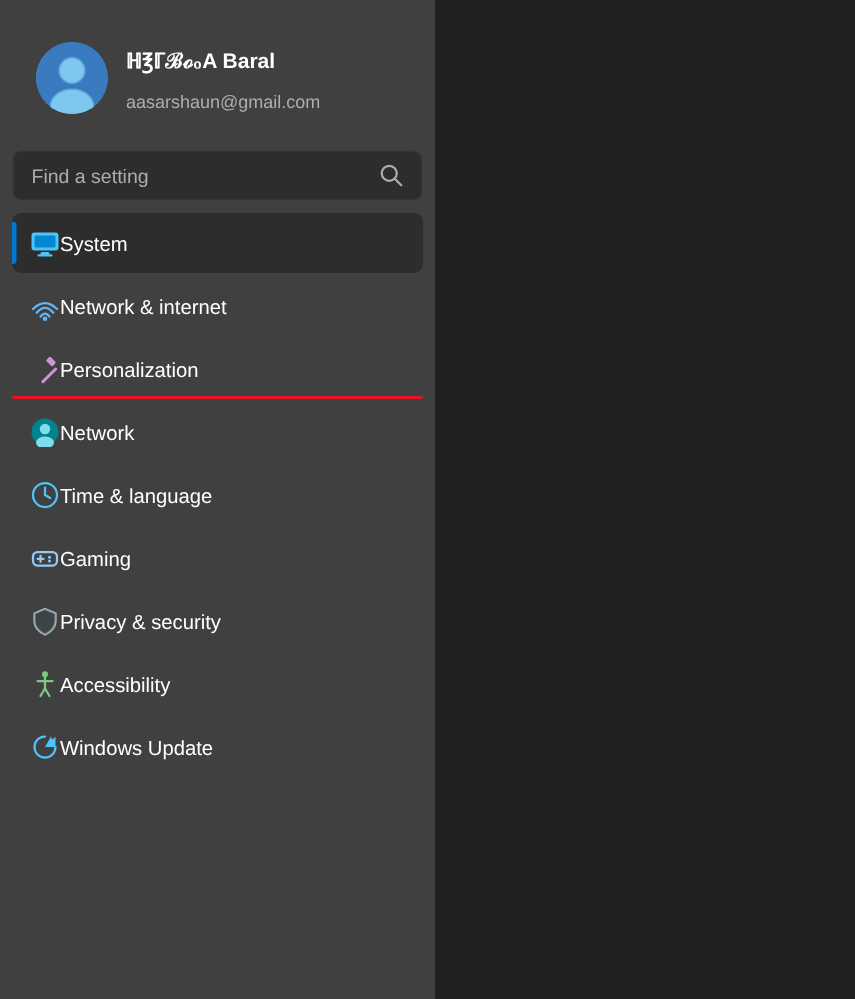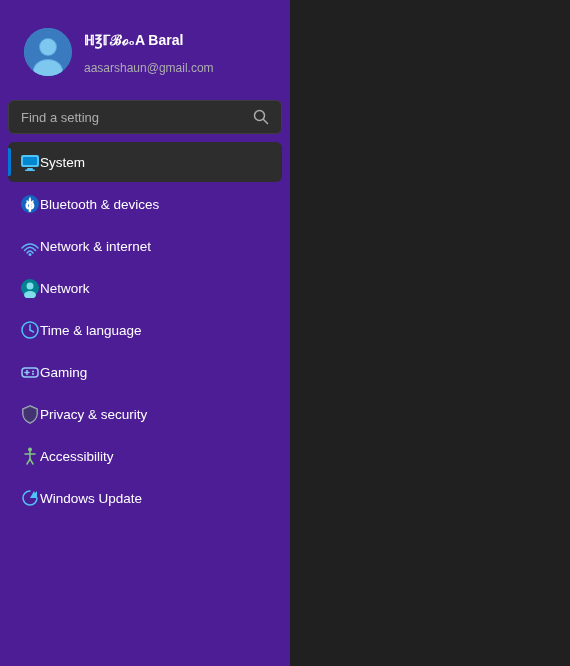--- a/index.html
+++ b/index.html
@@ -13,21 +13,21 @@
       height: 666px;
       background-color: #202020;
       font-family: 'Segoe UI', Arial, sans-serif;
       color: #ffffff;
       overflow: hidden;
     }
 
     .sidebar {
       width: 290px;
       height: 100%;
-      background-color: #4c1d95;
+      background-color: #404040;
       display: flex;
       flex-direction: column;
       padding: 8px 0;
     }
 
     .user-profile {
       display: flex;
       align-items: center;
       padding: 12px 16px;
       margin: 8px 8px 12px 8px;
@@ -214,43 +214,44 @@
         <svg width="20" height="20" viewBox="0 0 20 20" xmlns="http://www.w3.org/2000/svg">
           <rect x="1" y="3" width="18" height="12" rx="2" fill="#4fc3f7"></rect>
           <rect x="3" y="5" width="14" height="8" rx="1" fill="#0288d1"></rect>
           <rect x="7" y="16" width="6" height="2" rx="1" fill="#4fc3f7"></rect>
           <rect x="5" y="17.5" width="10" height="1.5" rx="0.75" fill="#4fc3f7"></rect>
         </svg>
       </div>
       <span class="nav-item-label">System</span>
     </div>
 
-    <div class="nav-item">
-      <div class="nav-icon">
-        <svg width="20" height="20" viewBox="0 0 20 20" xmlns="http://www.w3.org/2000/svg">
-          <circle cx="10" cy="10" r="9" fill="#1565c0"></circle>
-          <text x="10" y="15" text-anchor="middle" fill="white" font-size="13" font-weight="bold" font-family="Arial">𝛟</text>
-          <path d="M7 7 L13 13 M13 7 L10 10 L13 13 M10 4 L10 16" stroke="white" stroke-width="1.5" stroke-linecap="round" fill="none"></path>
-        </svg>
-      </div>
-      <span class="nav-item-label">Bluetooth &amp; devices</span>
-    </div>
 
     <div class="nav-item">
       <div class="nav-icon">
         <svg width="20" height="20" viewBox="0 0 20 20" xmlns="http://www.w3.org/2000/svg">
           <path d="M2 12 Q10 4 18 12" stroke="#64b5f6" stroke-width="1.5" fill="none" stroke-linecap="round"></path>
           <path d="M4.5 14.5 Q10 8 15.5 14.5" stroke="#64b5f6" stroke-width="1.5" fill="none" stroke-linecap="round"></path>
           <path d="M7 17 Q10 13 13 17" stroke="#64b5f6" stroke-width="1.5" fill="none" stroke-linecap="round"></path>
           <circle cx="10" cy="18.5" r="1.5" fill="#64b5f6"></circle>
         </svg>
       </div>
       <span class="nav-item-label">Network &amp; internet</span>
     </div>
 
+    <div class="nav-item" style="position:relative;">
+      <div class="nav-icon">
+        <svg width="20" height="20" viewBox="0 0 20 20" xmlns="http://www.w3.org/2000/svg">
+          <rect x="2" y="14" width="14" height="2" rx="1" fill="#ce93d8" transform="rotate(-45 10 10)"></rect>
+          <path d="M3 17 L2 18 L4 16 Z" fill="#ce93d8"></path>
+          <rect x="12" y="2" width="4" height="6" rx="1" fill="#ce93d8" transform="rotate(-45 14 5)"></rect>
+        </svg>
+      </div>
+      <span class="nav-item-label">Personalization</span>
+      <div class="personalization-indicator"></div>
+    </div>
 
 
     <div class="nav-item">
       <div class="nav-icon">
         <svg width="20" height="20" viewBox="0 0 20 20" xmlns="http://www.w3.org/2000/svg">
           <circle cx="10" cy="10" r="9" fill="#00838f"></circle>
           <circle cx="10" cy="8" r="3.5" fill="#80deea"></circle>
           <ellipse cx="10" cy="17" rx="6" ry="4" fill="#80deea"></ellipse>
         </svg>
       </div>

